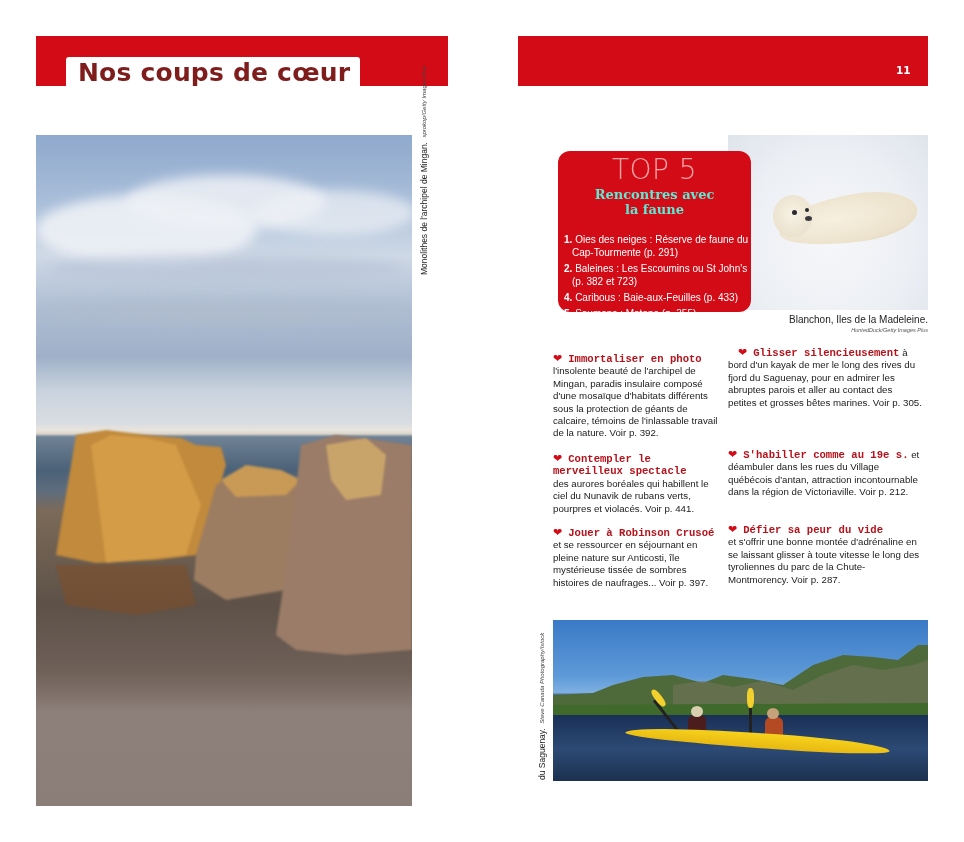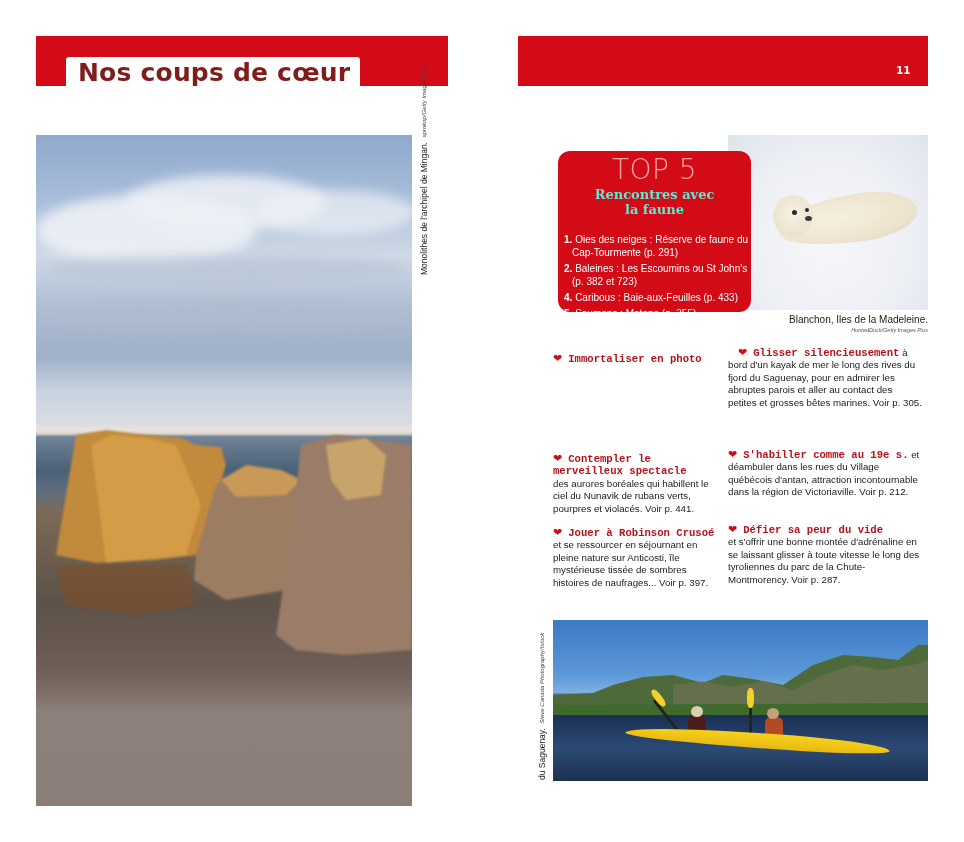--- a/index.html
+++ b/index.html
@@ -112,20 +112,21 @@
   <ul class="top5-list">
     <li><span class="num">1.</span> <span>Oies des neiges : Réserve de faune du Cap-Tourmente (p. 291)</span></li>
     <li><span class="num">2.</span> <span>Baleines : Les Escoumins ou St John's (p. 382 et 723)</span></li>
     <li><span class="num">4.</span> <span>Caribous : Baie-aux-Feuilles (p. 433)</span></li>
     <li><span class="num">5.</span> <span>Saumons : Matane (p. 355)</span></li>
   </ul>
 </div>
 
 <div class="entry" style="left:553px;top:352px;width:172px;">
   <span class="heart">❤</span><span class="entry-title">Immortaliser en photo</span><br>
+  <span>l'insolente beauté de l'archipel de Mingan, paradis insulaire composé d'une mosaïque d'habitats différents sous la protection de géants de calcaire, témoins de l'inlassable travail de la nature. Voir p. 392.</span>
 </div>
 <div class="entry" style="left:553px;top:452px;width:172px;">
   <span class="heart">❤</span><span class="entry-title">Contempler le merveilleux spectacle</span><br>
   <span>des aurores boréales qui habillent le ciel du Nunavik de rubans verts, pourpres et violacés. Voir p. 441.</span>
 </div>
 <div class="entry" style="left:553px;top:526px;width:172px;">
   <span class="heart">❤</span><span class="entry-title">Jouer à Robinson Crusoé</span>
   <span>et se ressourcer en séjournant en pleine nature sur Anticosti, île mystérieuse tissée de sombres histoires de naufrages... Voir p. 397.</span>
 </div>
 

